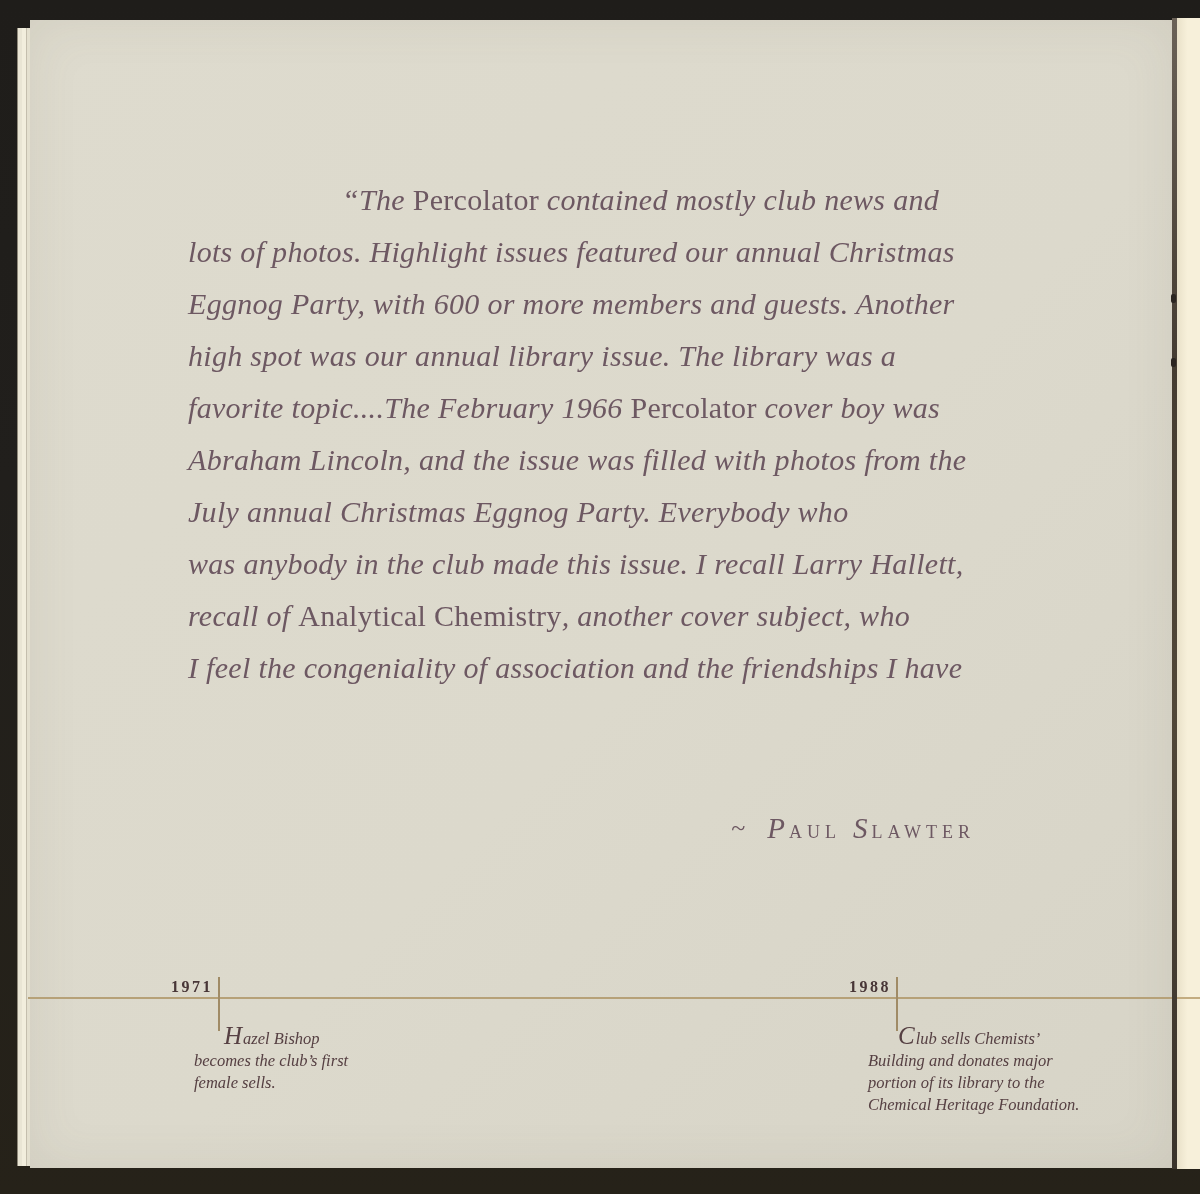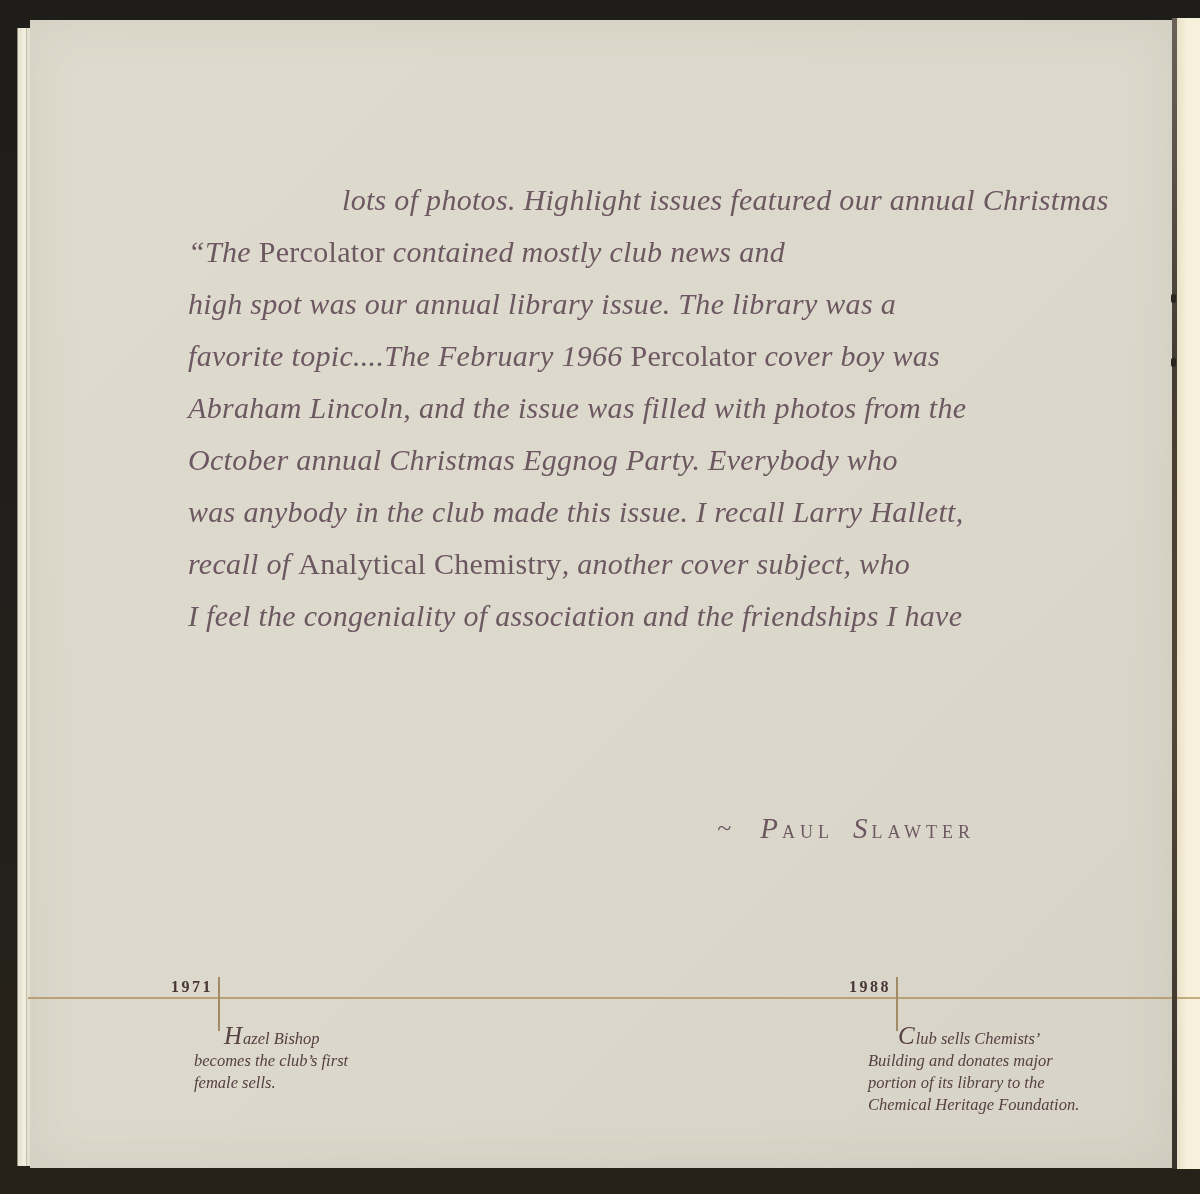--- a/index.html
+++ b/index.html
@@ -19,21 +19,21 @@
   
   .quote{position:absolute;left:158px;top:154px;
     font-style:italic;font-size:30px;line-height:52px;color:#6d5862;
     letter-spacing:0.3px;white-space:nowrap;}
   .quote-line:first-child{text-indent:154px;}
   .roman{font-style:normal;}
 
   
   .attribution{position:absolute;top:792px;right:197px;color:#6d5862;white-space:nowrap;}
   .attribution .tilde{font-size:26px;vertical-align:2px;margin-right:10px;}
-  .sc{margin-left:19px;}
+  .sc{margin-left:12px;}
   .sc-initial{font-style:italic;font-size:29px;letter-spacing:4px;}
   .sc-rest{font-size:18px;letter-spacing:5px;text-transform:uppercase;}
 
   
   .timeline-line{position:absolute;left:-2px;top:977px;width:1146px;height:2px;background:#b6a178;}
   .event{position:absolute;top:957px;width:0;}
   .event-1971{left:188px;}
   .event-1988{left:866px;}
   .tick{position:absolute;left:0;top:0;width:2px;height:54px;background:#a08b66;}
   .year{position:absolute;right:5px;top:-1px;font-weight:700;font-size:16px;line-height:22px;
@@ -58,26 +58,27 @@
 </head>
 <body>
 
 <div class="scan">
 
   <div class="page-stack"></div>
 
   <div class="page">
 
     <div class="quote">
+        <div class="quote-line"><span>“The </span><span class="roman">Percolator</span><span> contained mostly club news and</span></div>
         <div class="quote-line"><span>lots of photos. Highlight issues featured our annual Christmas</span></div>
-        <div class="quote-line"><span>“The </span><span class="roman">Percolator</span><span> contained mostly club news and</span></div>
+        <div class="quote-line"><span>Eggnog Party, with 600 or more members and guests. Another</span></div>
         <div class="quote-line"><span>high spot was our annual library issue. The library was a</span></div>
         <div class="quote-line"><span>favorite topic....The February 1966 </span><span class="roman">Percolator</span><span> cover boy was</span></div>
         <div class="quote-line"><span>Abraham Lincoln, and the issue was filled with photos from the</span></div>
-        <div class="quote-line"><span>October annual Christmas Eggnog Party. Everybody who</span></div>
+        <div class="quote-line"><span>July annual Christmas Eggnog Party. Everybody who</span></div>
         <div class="quote-line"><span>was anybody in the club made this issue. I recall Larry Hallett,</span></div>
         <div class="quote-line"><span>recall of </span><span class="roman">Analytical Chemistry</span><span>, another cover subject, who</span></div>
         <div class="quote-line"><span>I feel the congeniality of association and the friendships I have</span></div>
       </div>
 
     <div class="attribution">
       <span class="tilde">~</span><span class="sc"><span class="sc-initial">P</span><span class="sc-rest">aul</span></span><span class="sc"><span class="sc-initial">S</span><span class="sc-rest">lawter</span></span>
     </div>
 
     <div class="timeline-line"></div>

